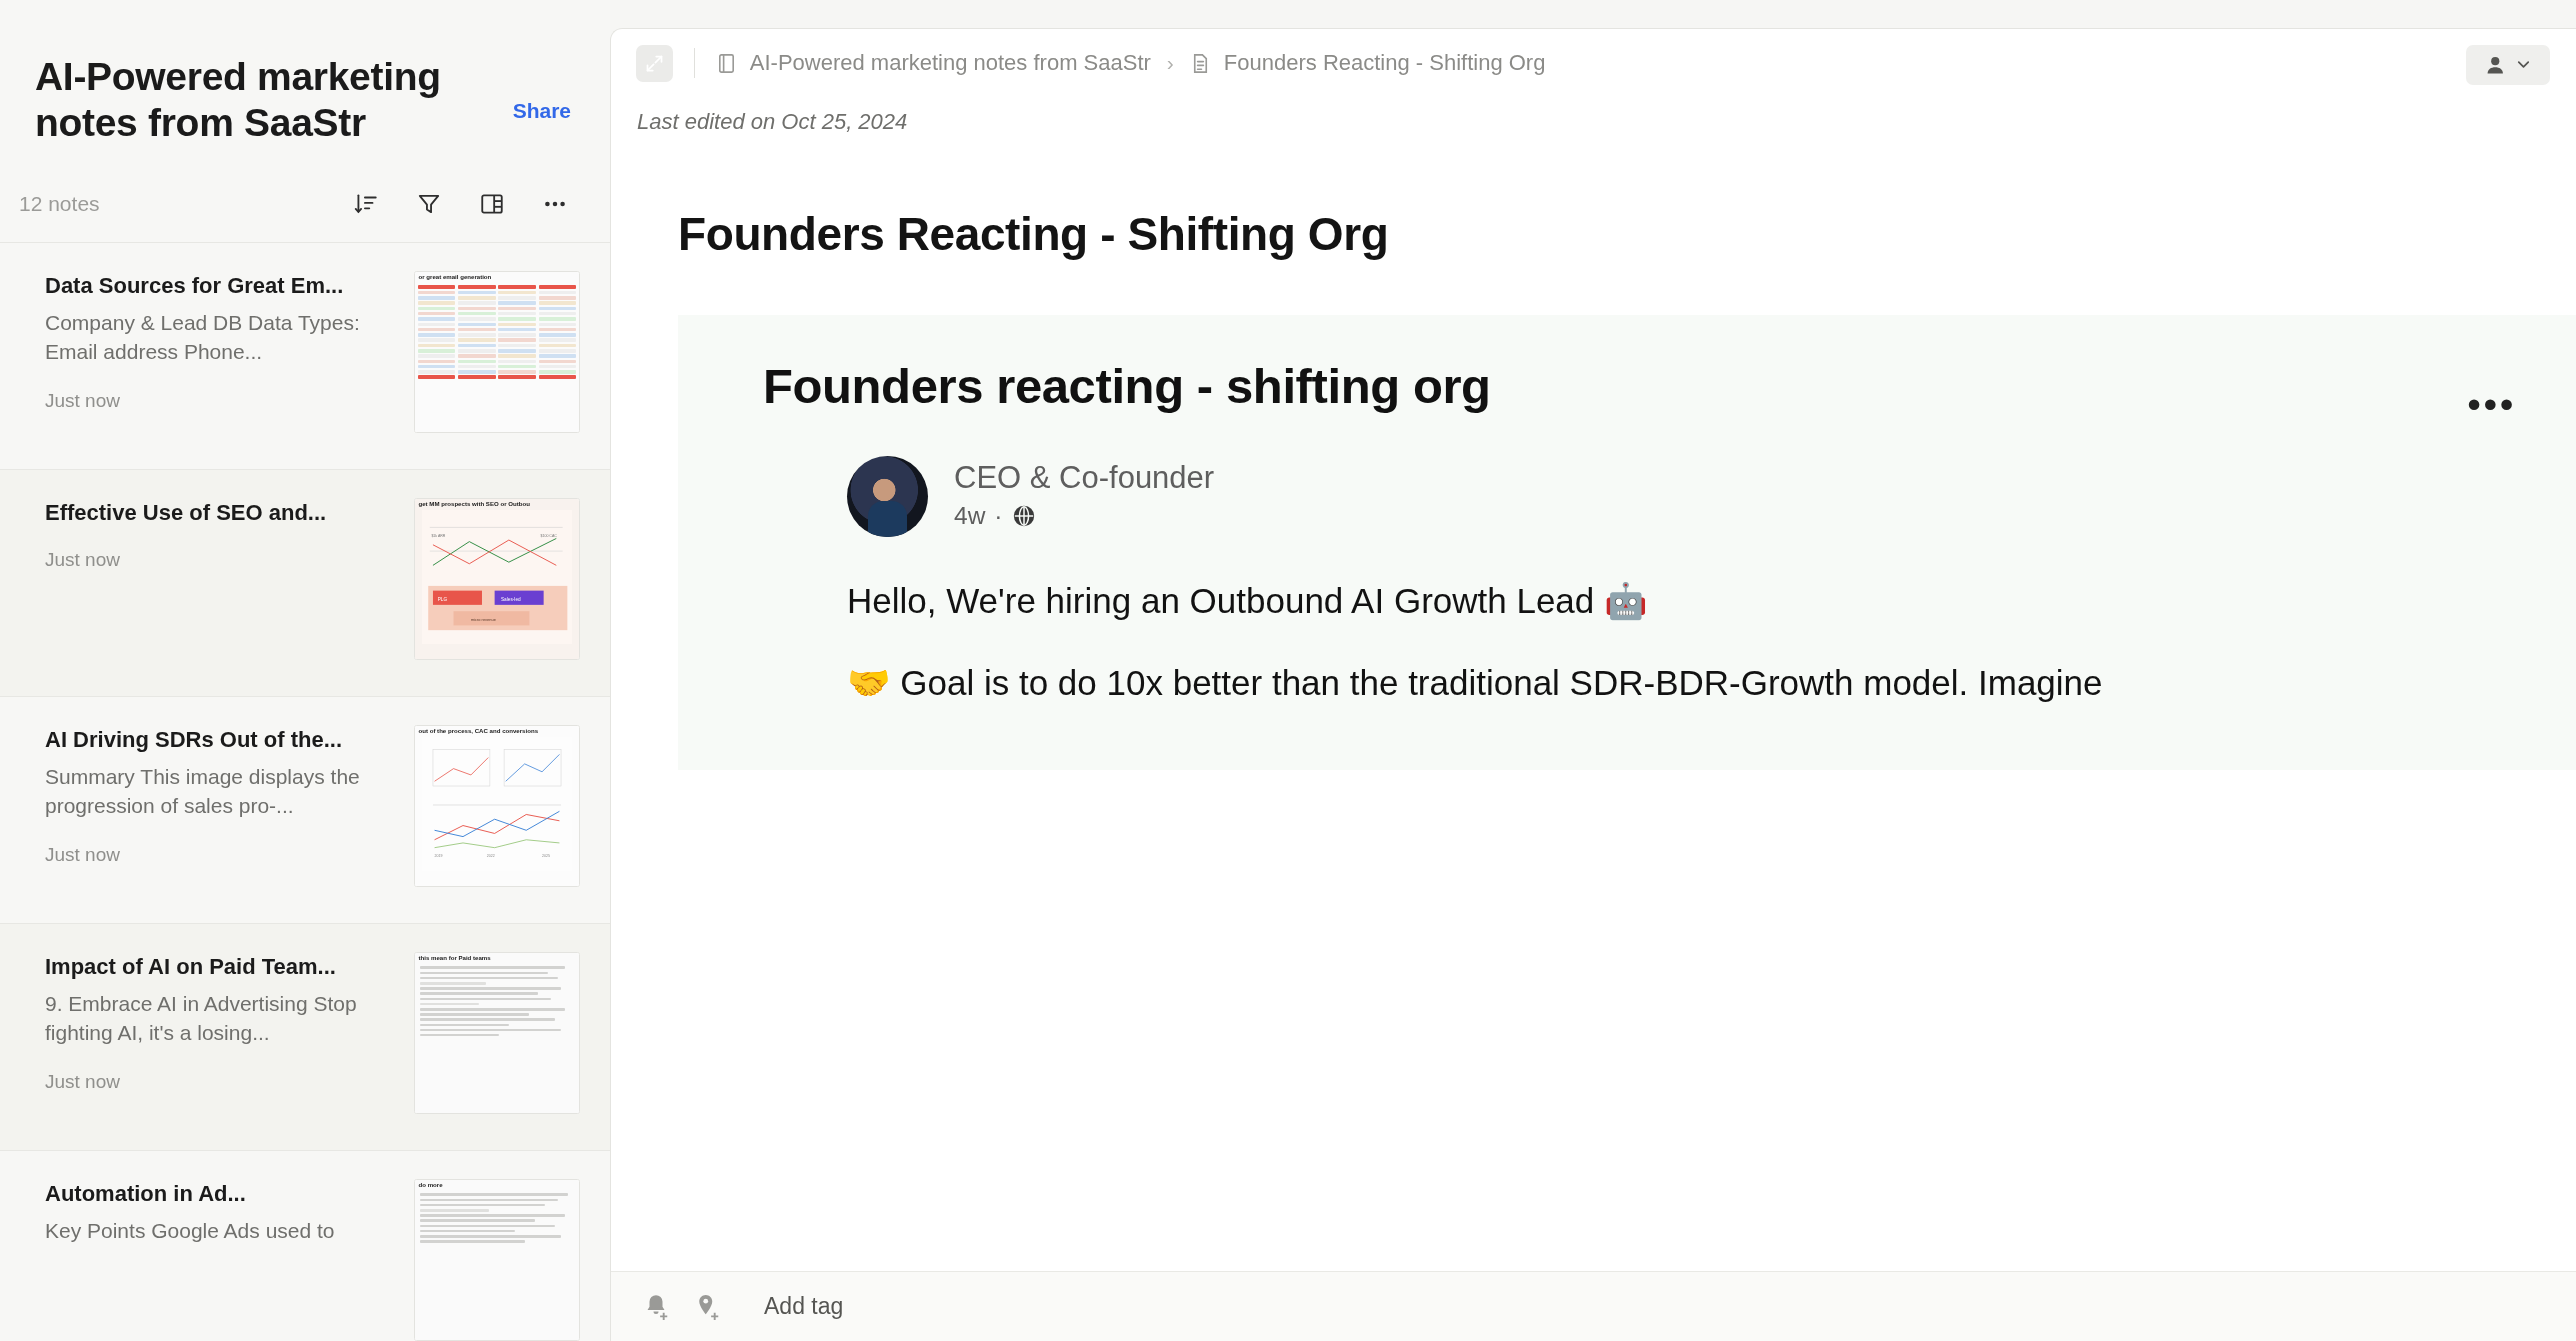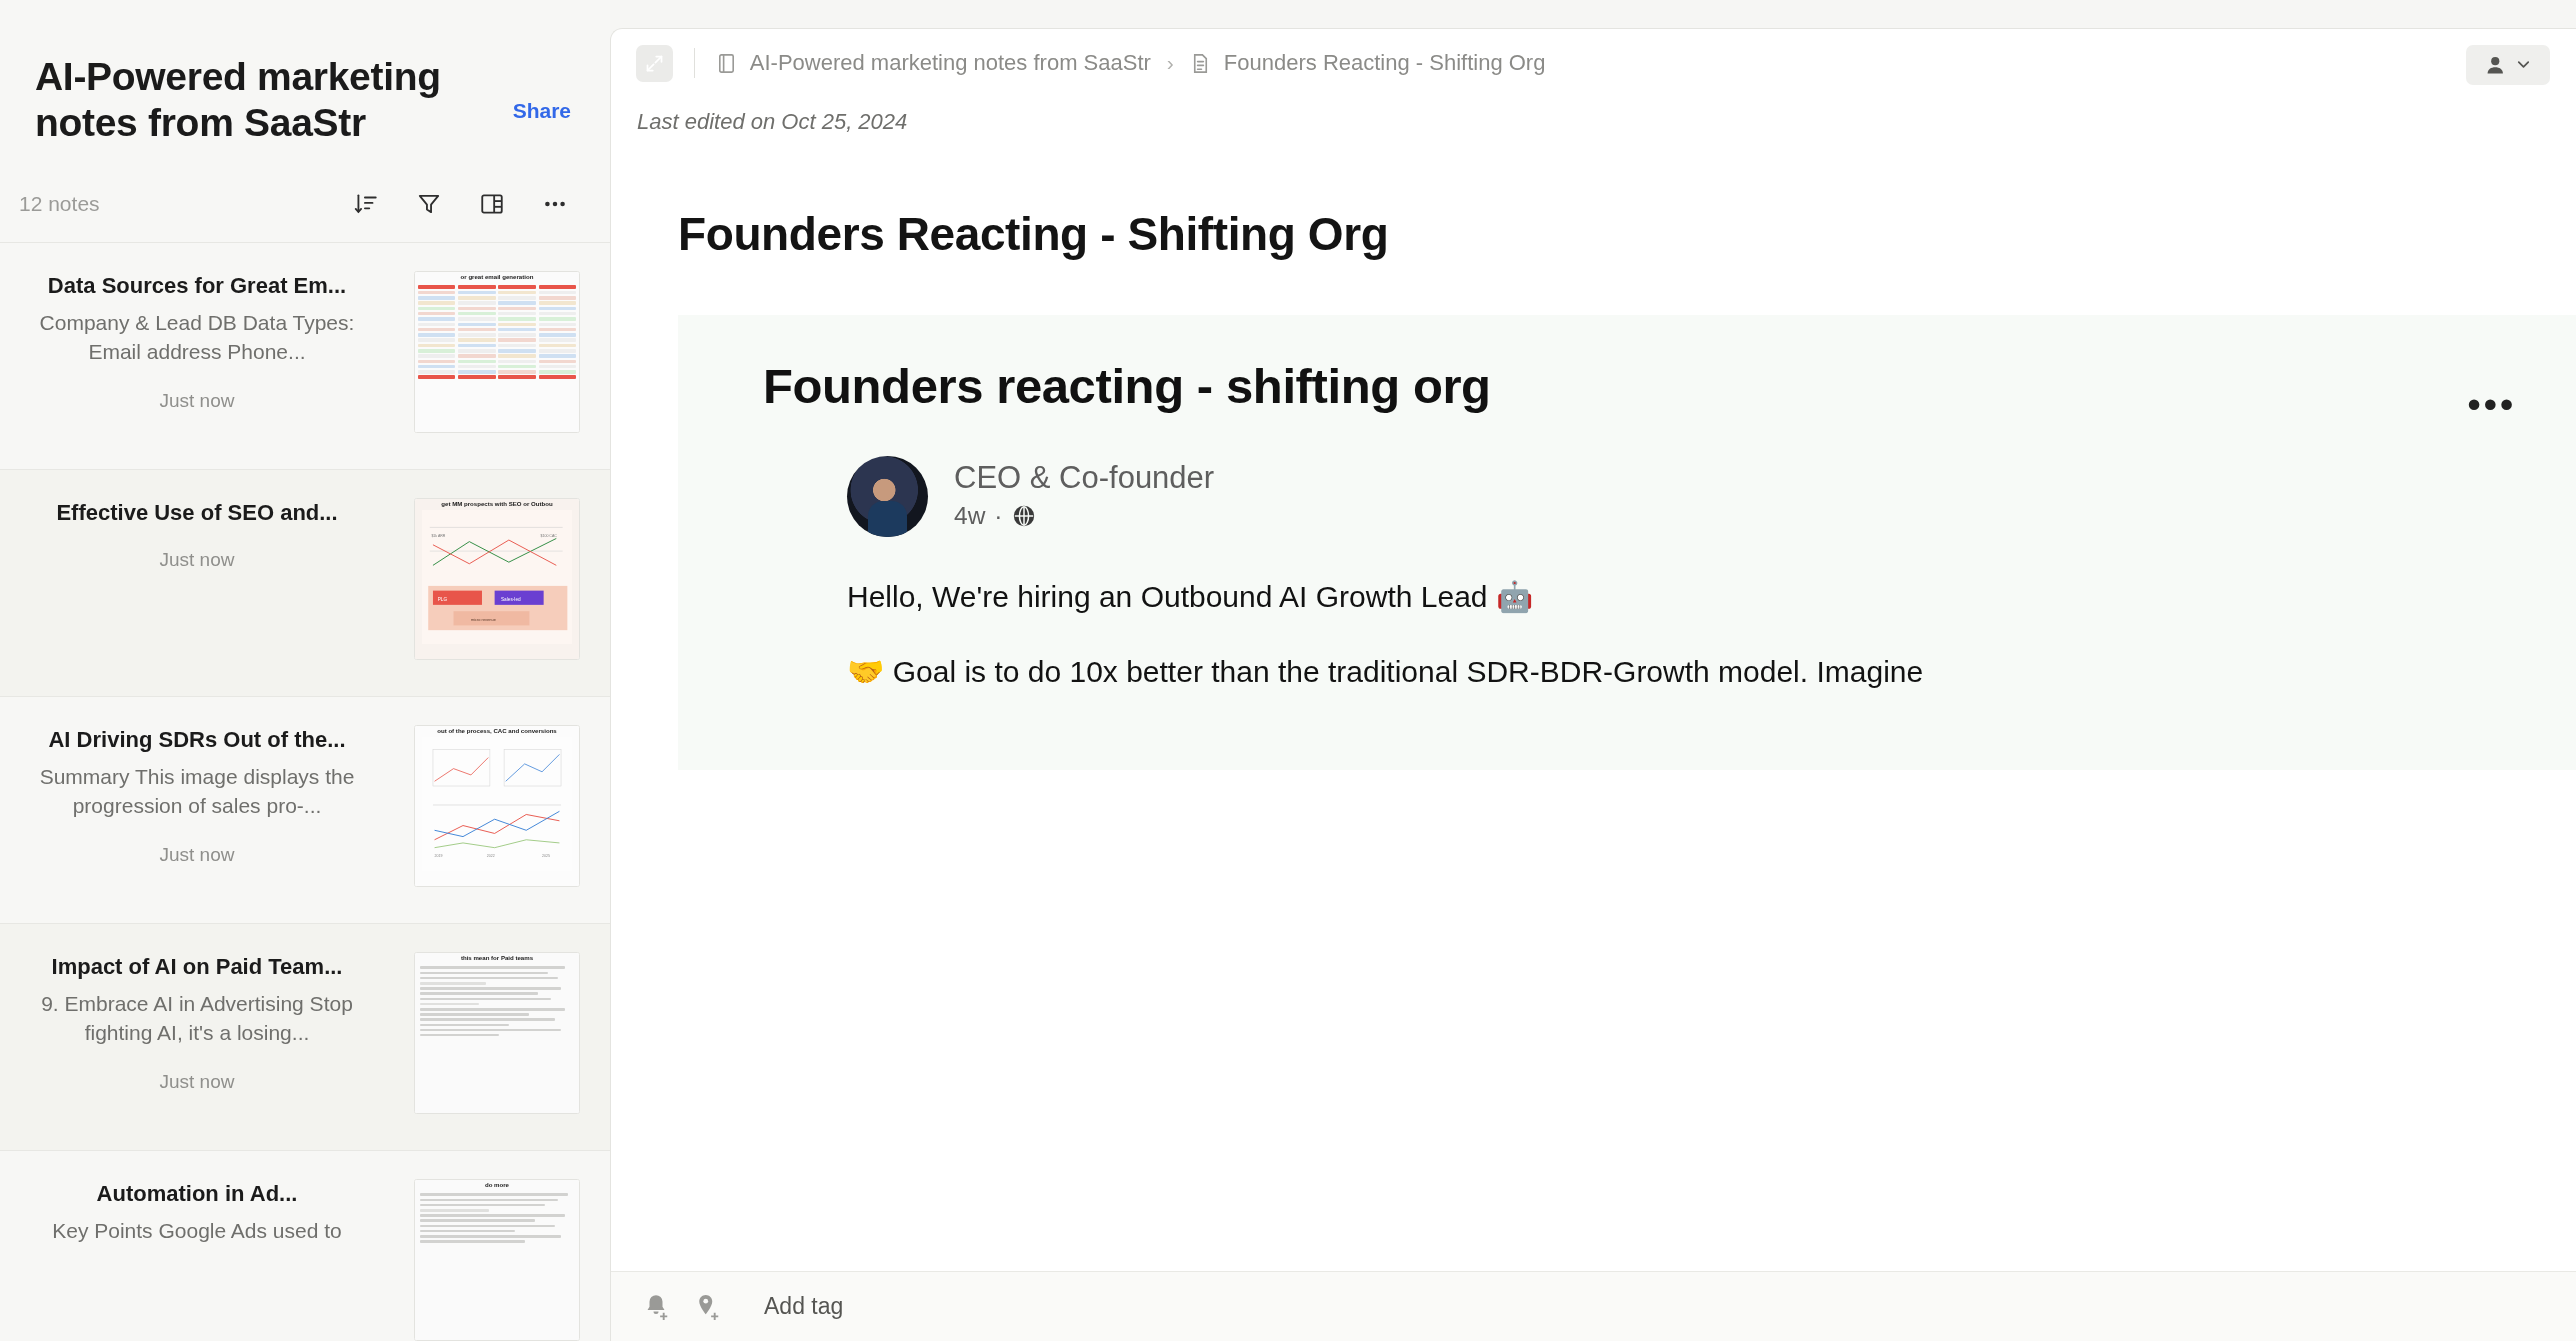--- a/index.html
+++ b/index.html
@@ -36,22 +36,22 @@
   }
   .sb-count { font-size: 21px; color: #9b9b98; }
   .sb-icons { display: flex; align-items: center; gap: 37px; }
   .sb-icons .ic { width: 26px; height: 26px; cursor: pointer; display:block; }
 
   .note-list { margin-top: 24.5px; }
   .note-item {
     position: relative;
     height: 227px;
     border-top: 0.9px solid #e7e7e3;
-    padding: 30px 19px 0 36px;
-    display: flex; cursor: pointer; text-align: center;
+    padding: 30px 19px 0 45px;
+    display: flex; cursor: pointer;
   }
   .note-item:first-child { border-top: 0.9px solid #e7e7e3; }
   .note-item.alt { background: #f3f3ef; }
   .note-text { width: 322px; }
   .note-title {
     font-size: 22px; font-weight: 700; color: #1b1b1b;
     white-space: nowrap; overflow: hidden; text-overflow: ellipsis;
     margin-bottom: 10.5px;
   }
   .note-prev {
@@ -149,21 +149,21 @@
     width: 48%; height: 46%; background: #1c3a5e; border-radius: 40% 40% 0 0;
   }
   .ph-name { font-size: 31px; font-weight: 700; color: #111; }
   .ph-name .deg { font-weight: 400; color: #3a3a3a; }
   .ph-role { font-size: 31px; color: #5e5e5e; margin-top: 4.4px; text-align: center; }
   .ph-meta { font-size: 24.5px; color: #5e5e5e; margin-top: 6.1px; display: flex; align-items: center; gap: 8.8px; }
   .post-dots {
     position: absolute; right: 60px; top: 68px;
     font-size: 39px; color: #222; letter-spacing: 2.6px; cursor: pointer;
   }
-  .post-body { margin: 39px 0 0 123px; font-size: 30px; color: #121212; line-height: 1.42; }
+  .post-body { margin: 39px 0 0 123px; font-size: 35px; color: #121212; line-height: 1.42; }
   .post-body p { margin-bottom: 0; }
   .post-body .gap { height: 33px; }
 
   .bottombar {
     height: 70px; flex: 0 0 70px;
     border-top: 0.9px solid #e9e9e5;
     background: #fafaf8;
     display: flex; align-items: center; padding: 0 30px;
     gap: 21px;
   }

